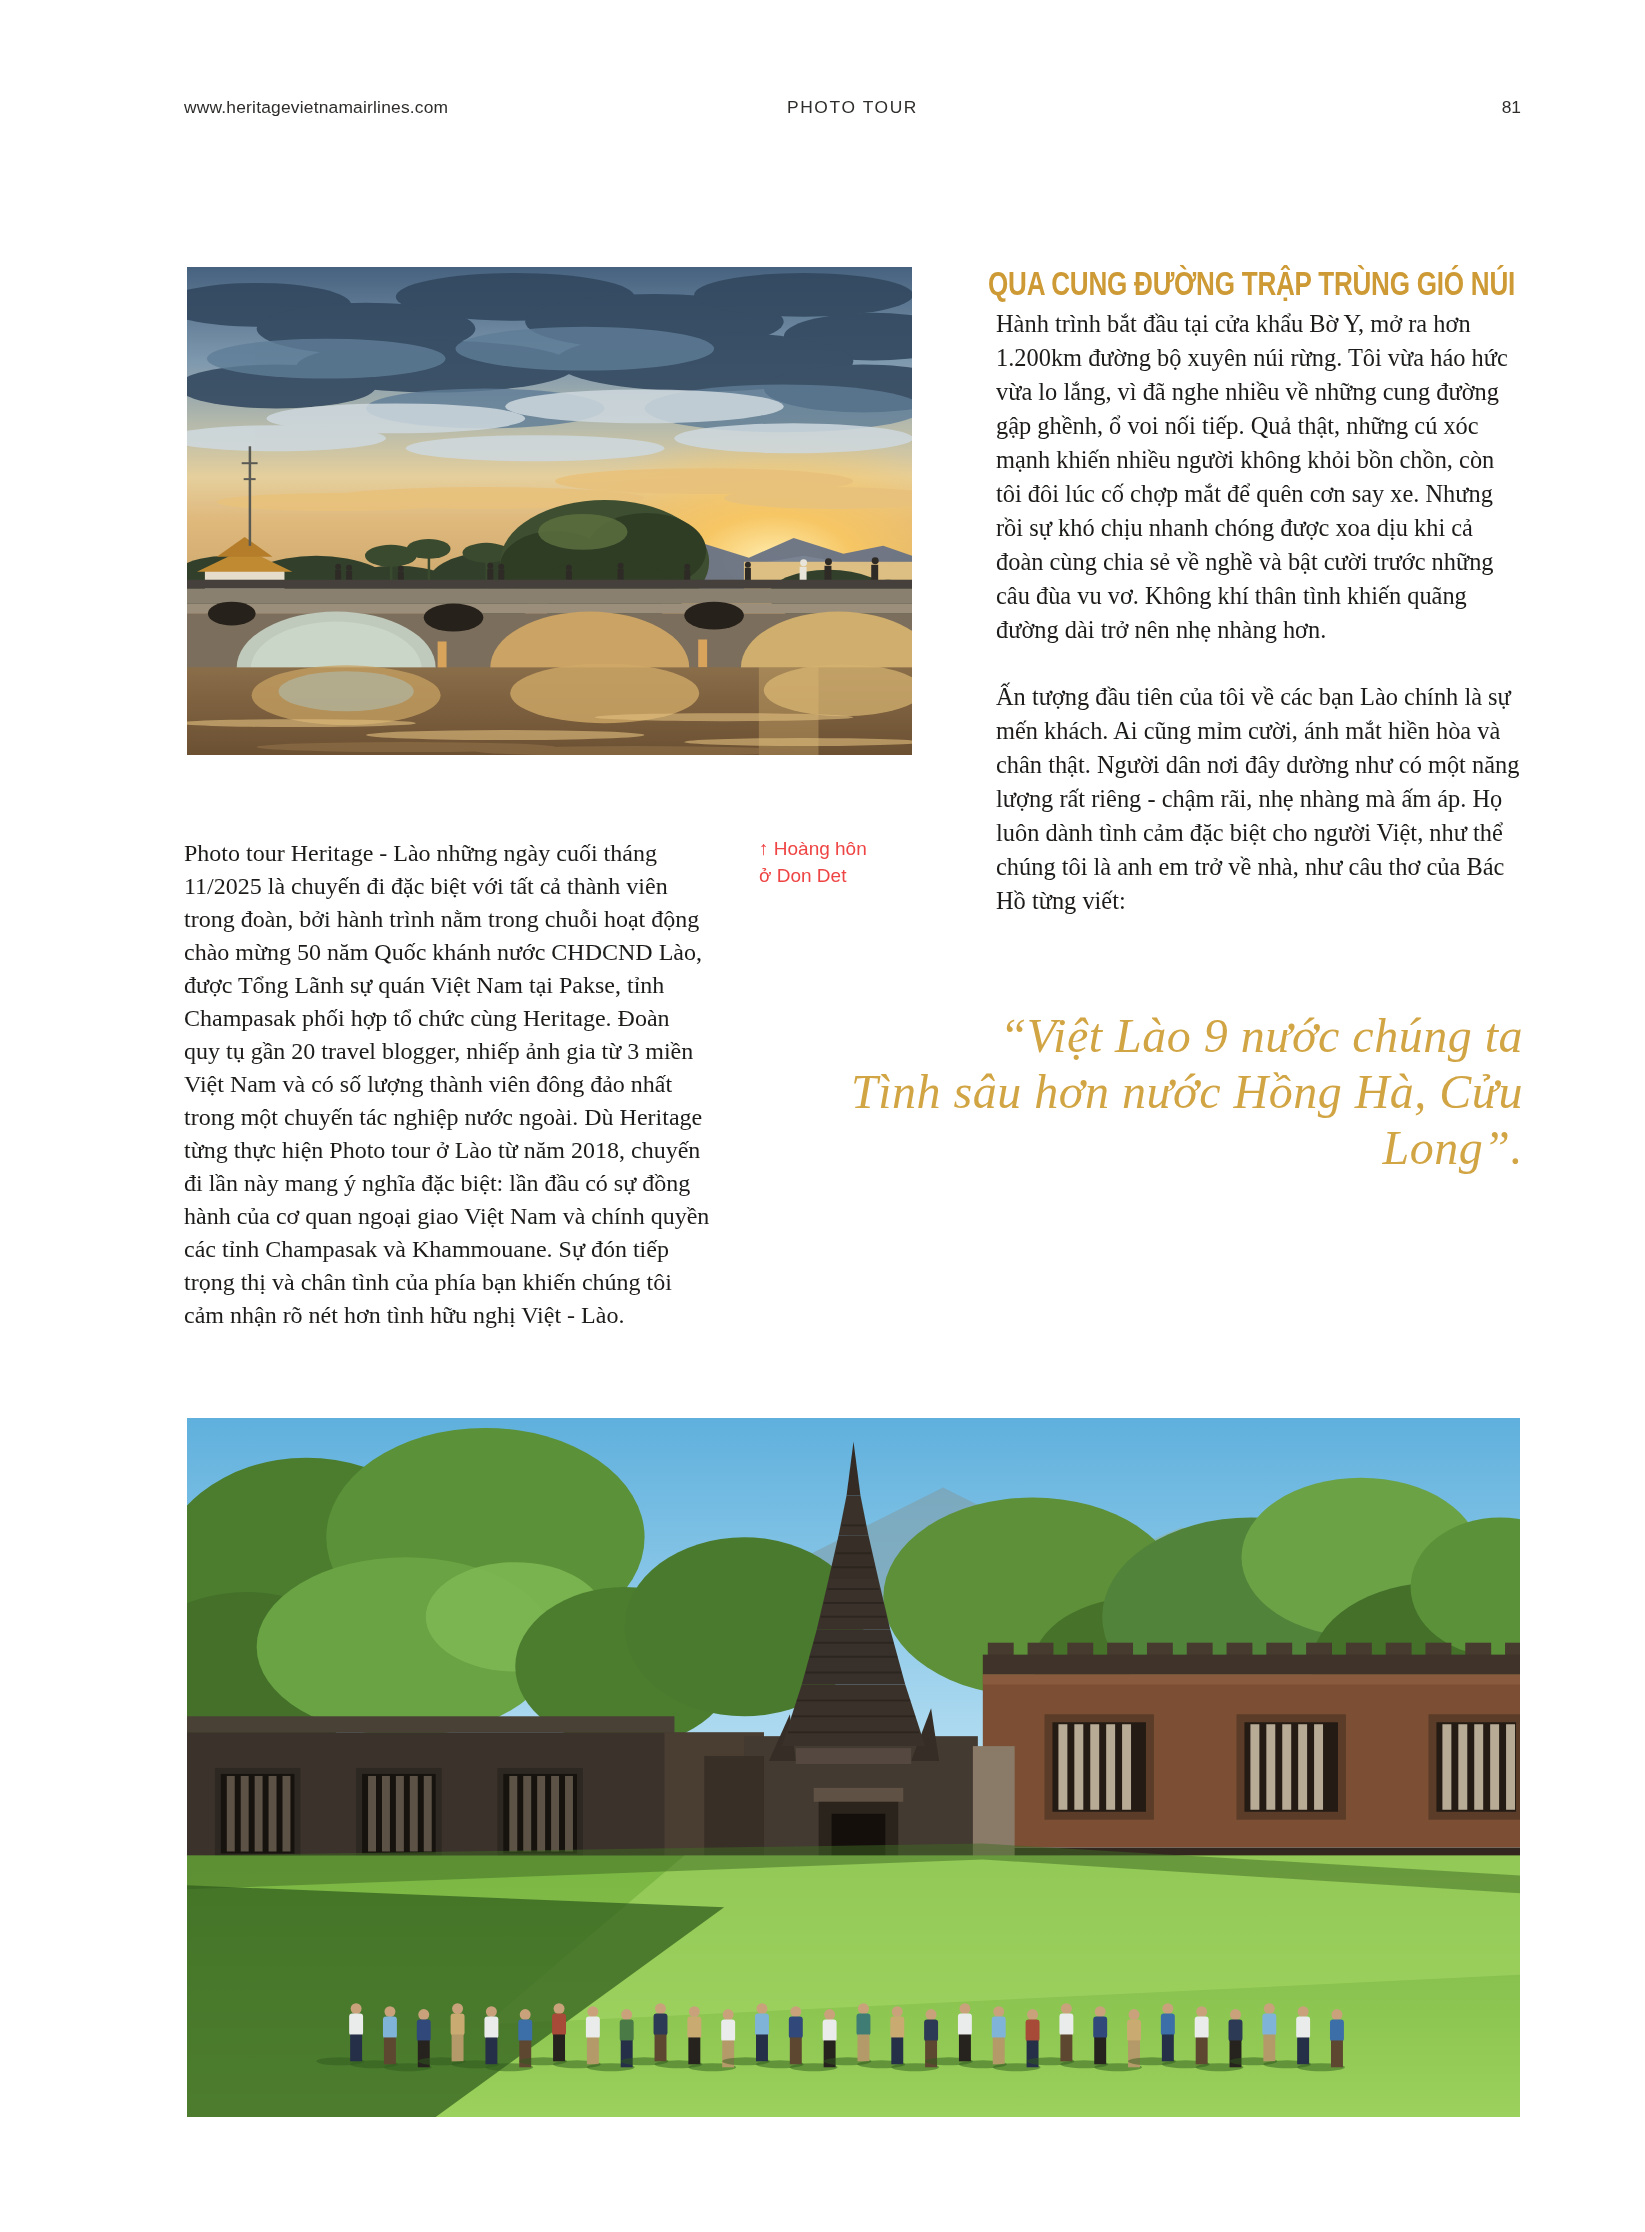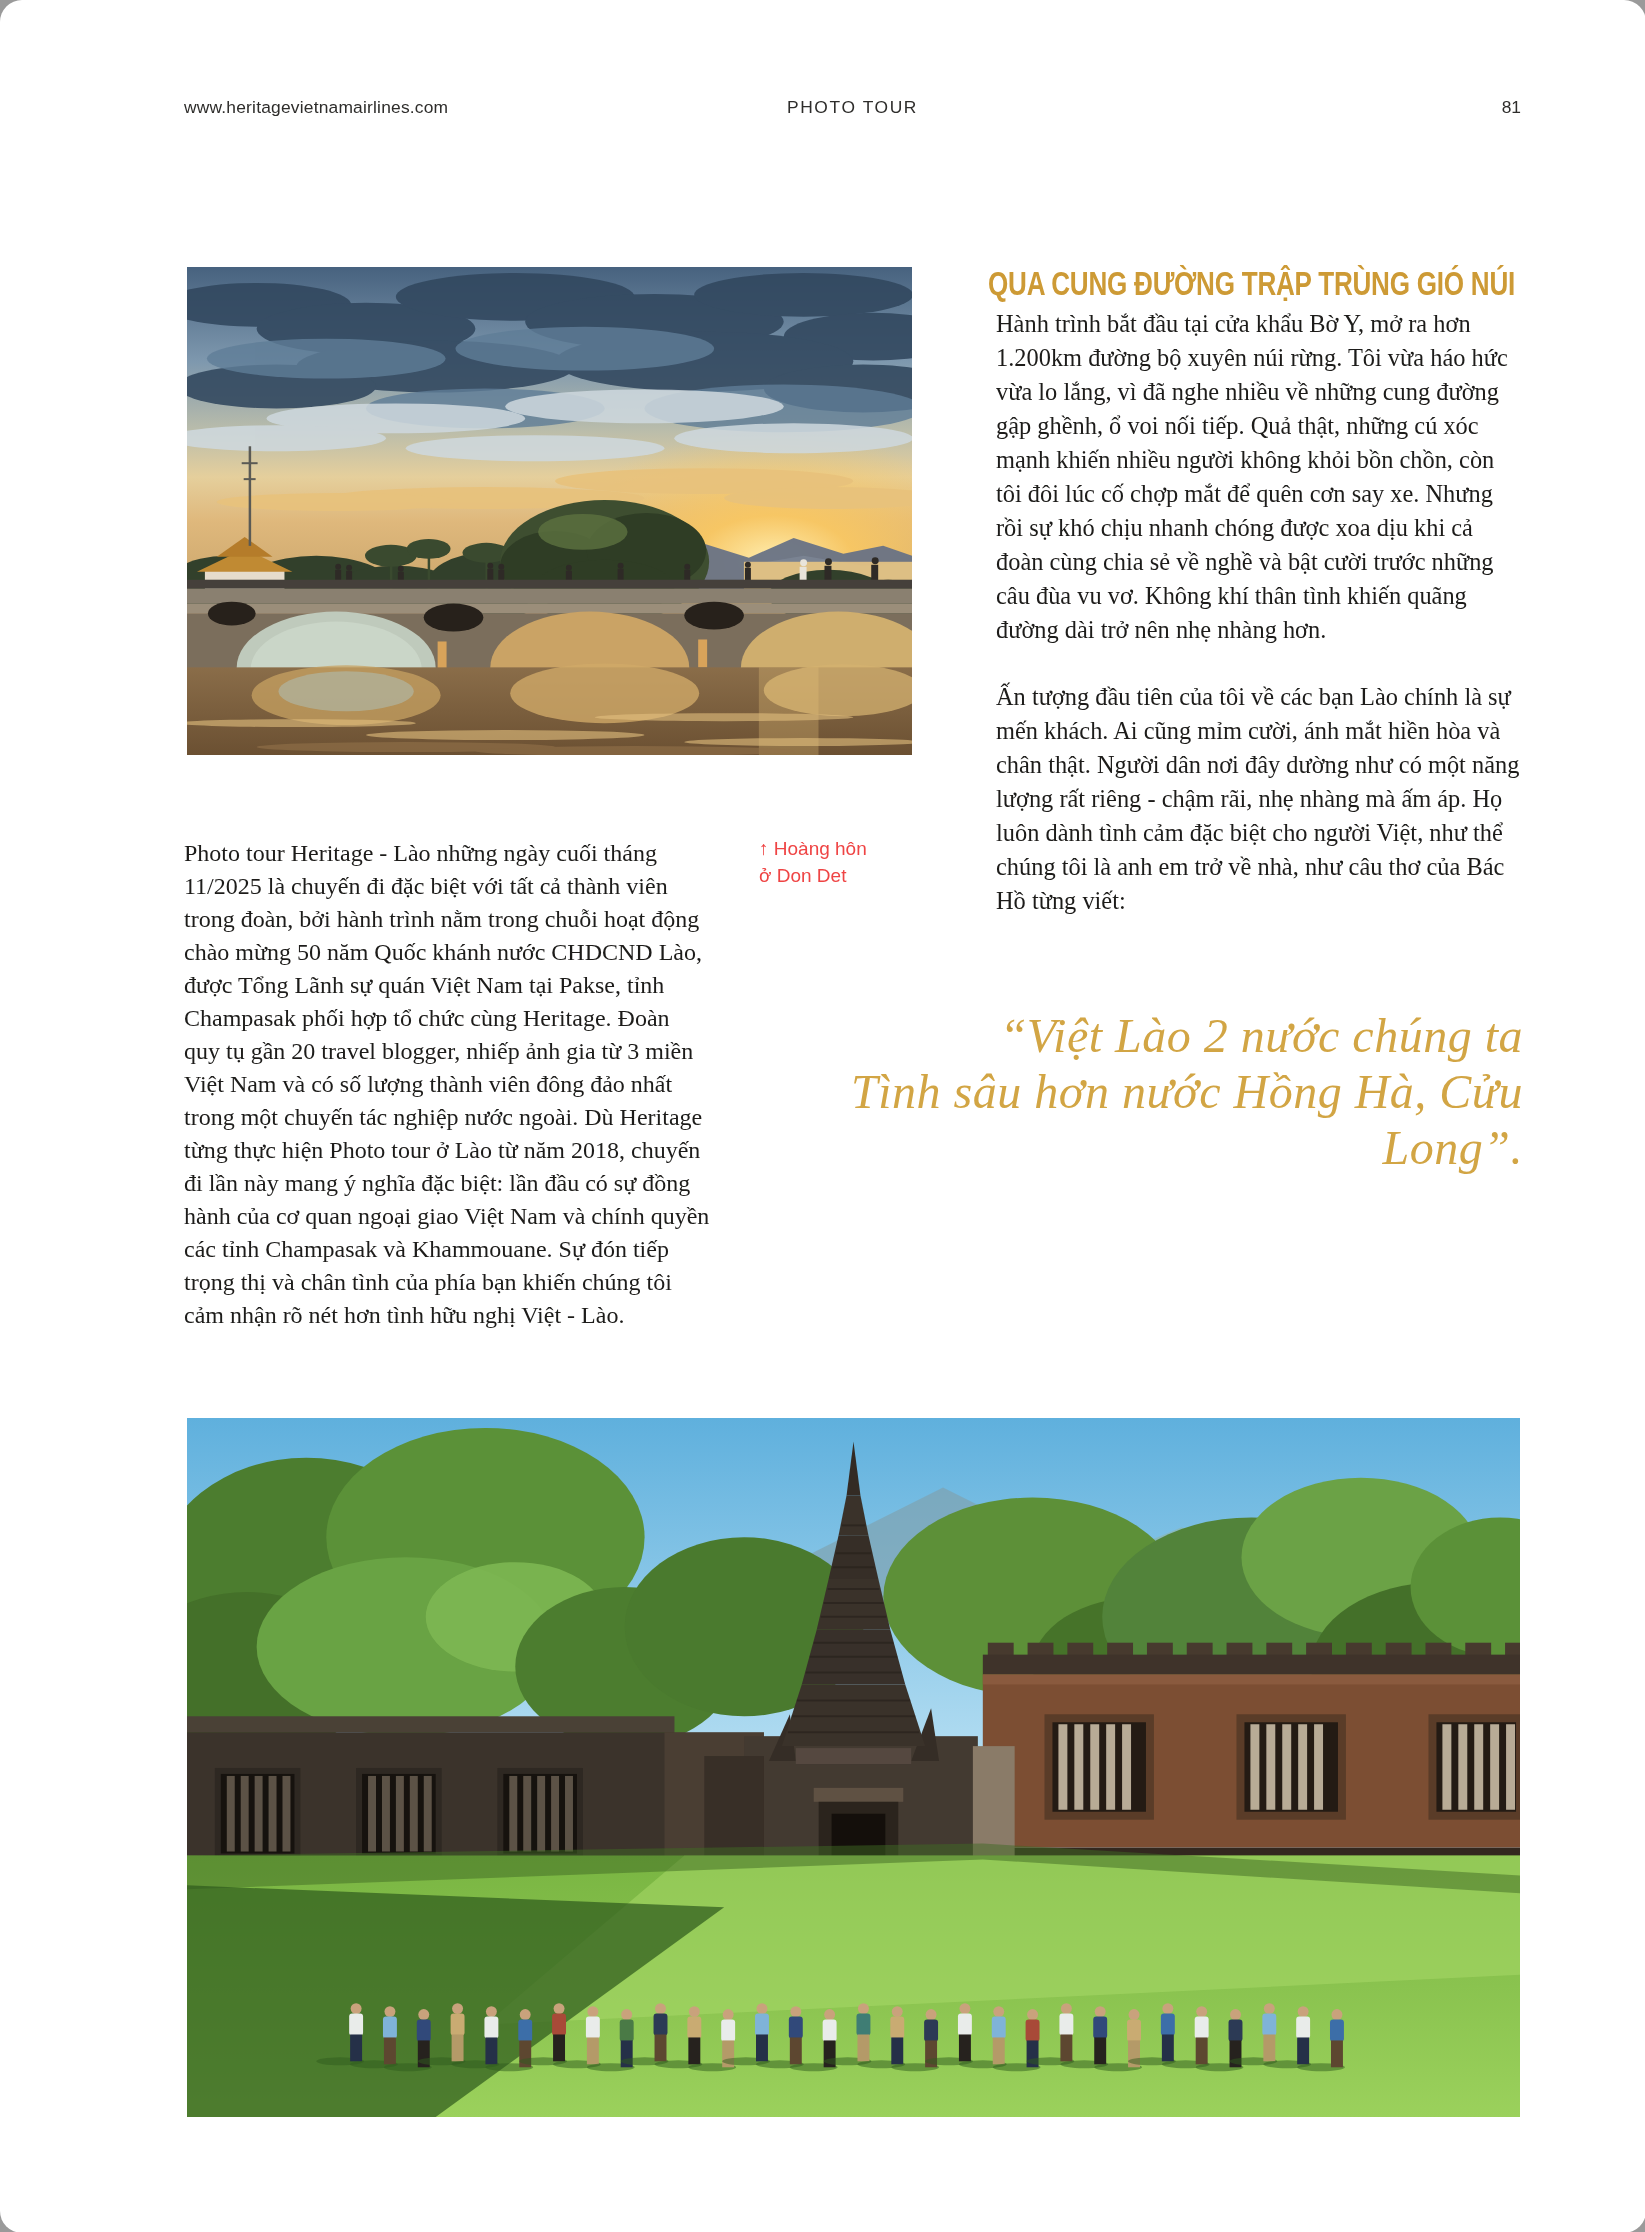--- a/index.html
+++ b/index.html
@@ -1,17 +1,17 @@
 <!DOCTYPE html>
 <html lang="vi"><head>
 <meta charset="utf-8">
 <style>
   html,body{margin:0;padding:0;background:#9a9a9a;}
   .page{position:relative;width:1646px;height:2233px;margin:0 auto;background:#ffffff;overflow:hidden;
-        font-family:"Liberation Serif",serif;color:#1d1c1a;border-radius:22px;}
+        font-family:"Liberation Serif",serif;color:#1d1c1a;}
   .sans{font-family:"Liberation Sans",sans-serif;}
   
   .header{position:absolute;top:97px;left:184px;right:125px;height:22px;font-size:17.4px;color:#2e2d2b;}
   .header .url{position:absolute;left:0;top:0;letter-spacing:0.2px;}
   .header .section{position:absolute;left:0;right:0;text-align:center;top:0;letter-spacing:1.6px;}
   .header .pageno{position:absolute;right:0;top:0;}
   
   .photo{position:absolute;overflow:hidden;}
   .photo-top{left:187px;top:267px;width:725px;height:488px;}
   .photo-bottom{left:187px;top:1418px;width:1333px;height:699px;}
@@ -221,21 +221,21 @@
 
   <div class="rightcol">
     <div class="rc-heading" style="color: rgb(205, 154, 53);">QUA CUNG ĐƯỜNG TRẬP TRÙNG GIÓ NÚI</div>
     <div class="rc-body">
       <p>Hành trình bắt đầu tại cửa khẩu Bờ Y, mở ra hơn 1.200km đường bộ xuyên núi rừng. Tôi vừa háo hức vừa lo lắng, vì đã nghe nhiều về những cung đường gập ghềnh, ổ voi nối tiếp. Quả thật, những cú xóc mạnh khiến nhiều người không khỏi bồn chồn, còn tôi đôi lúc cố chợp mắt để quên cơn say xe. Nhưng rồi sự khó chịu nhanh chóng được xoa dịu khi cả đoàn cùng chia sẻ về nghề và bật cười trước những câu đùa vu vơ. Không khí thân tình khiến quãng đường dài trở nên nhẹ nhàng hơn.</p>
       <p>Ấn tượng đầu tiên của tôi về các bạn Lào chính là sự mến khách. Ai cũng mỉm cười, ánh mắt hiền hòa và chân thật. Người dân nơi đây dường như có một năng lượng rất riêng - chậm rãi, nhẹ nhàng mà ấm áp. Họ luôn dành tình cảm đặc biệt cho người Việt, như thể chúng tôi là anh em trở về nhà, như câu thơ của Bác Hồ từng viết:</p>
     </div>
   </div>
 
   <div class="quote" style="color: rgb(210, 165, 68);">
-    <span class="ql">“Việt Lào 2 nước chúng ta</span>
+    <span class="ql">“Việt Lào 9 nước chúng ta</span>
     <span class="ql">Tình sâu hơn nước Hồng Hà, Cửu Long”.</span>
   </div>
 
 
   <div class="photo photo-bottom">
     <svg viewBox="0 0 1340 703" preserveAspectRatio="none" aria-hidden="true">
       <defs>
         <linearGradient id="sky2G" x1="0" y1="0" x2="0" y2="1">
           <stop offset="0" stop-color="#5fb0dd"></stop>
             <stop offset="1" stop-color="#bce2f4"></stop>

